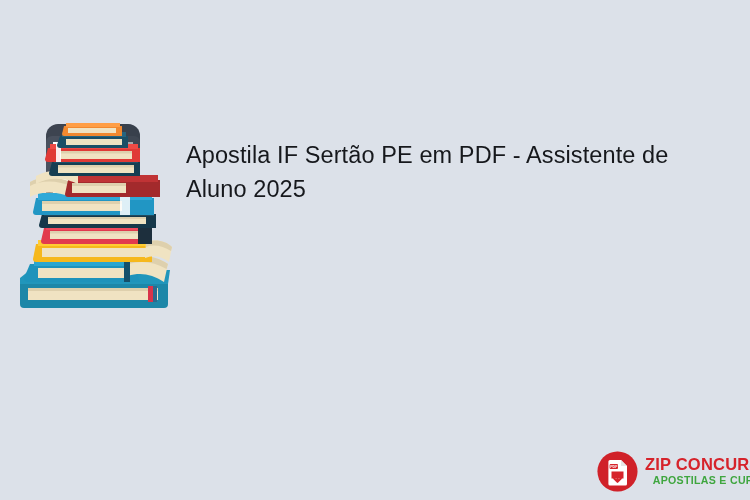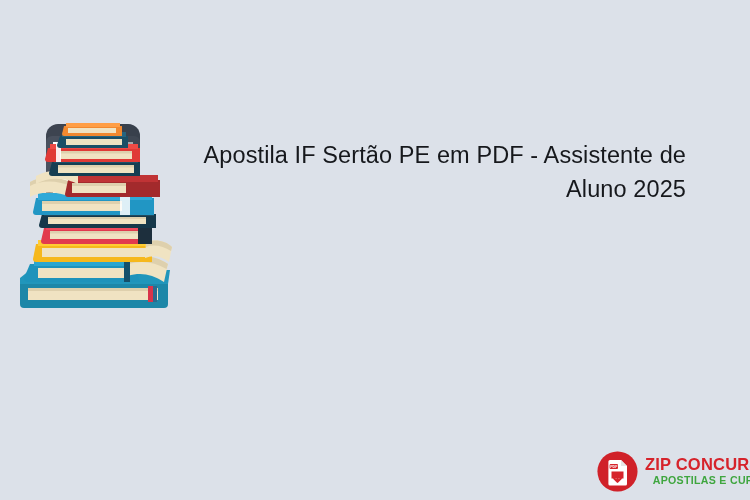--- a/index.html
+++ b/index.html
@@ -31,24 +31,24 @@
   }
   .illustration svg {
     display: block;
     width: 100%;
     height: 100%;
   }
 
   
   .title-block {
     position: absolute;
-    left: 180px;
+    left: 186px;
     top: 138px;
     width: 506px;
-    text-align: right;
+    text-align: left;
   }
   .title-text {
     font-family: "Liberation Sans", sans-serif;
     font-size: 23.5px;
     line-height: 34px;
     color: #16181c;
     font-weight: 400;
     letter-spacing: 0.1px;
     margin: 0;
   }

